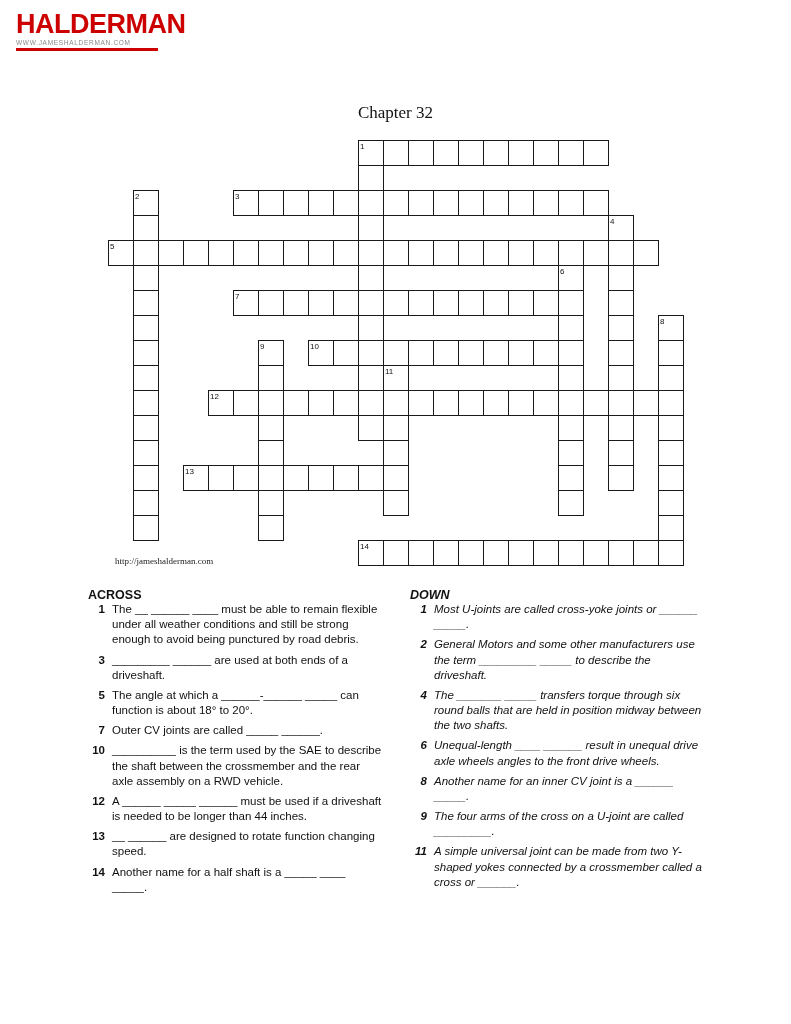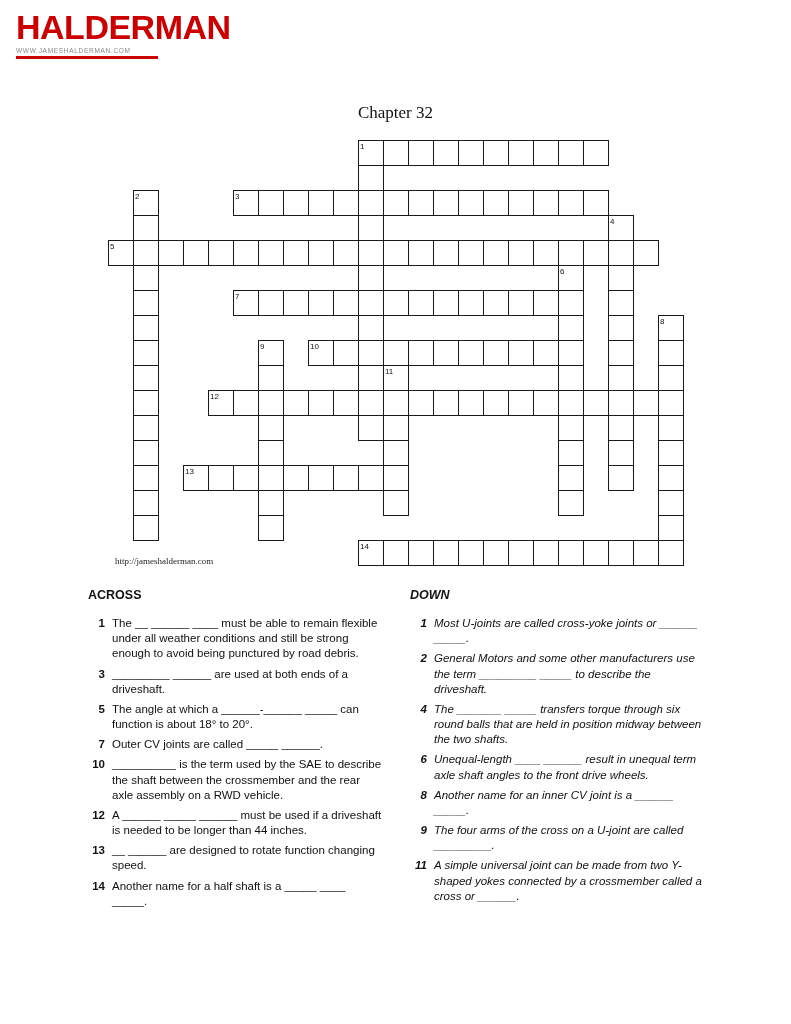--- a/index.html
+++ b/index.html
@@ -9,21 +9,21 @@
     height: 1024px;
     background: #ffffff;
     font-family: "Liberation Sans", sans-serif;
     color: #111;
     overflow: hidden;
   }
 
   
   .logo { position: absolute; left: 16px; top: 10px; }
   .logo-text {
-    font-size: 34px;
+    font-size: 27px;
     font-weight: 800;
     letter-spacing: -0.5px;
     color: #cc0000;
     line-height: 1.05;
     font-family: "Liberation Sans", sans-serif;
   }
   .logo-website {
     font-size: 6.5px;
     color: #8a8a8a;
     letter-spacing: 0.7px;
@@ -89,21 +89,20 @@
     color: #222;
   }
 
   
   .clue-col { position: absolute; top: 588px; }
   .clue-col.across { left: 88px; width: 294px; }
   .clue-col.down  { left: 410px; width: 294px; font-style: italic; }
   .clue-heading {
     font-size: 12.5px;
     font-weight: bold;
-    margin-bottom: 14px;
   }
   .clue {
     display: flex;
     gap: 7px;
     margin-bottom: 5px;
     font-size: 11.5px;
     line-height: 1.32;
   }
   .clue-num {
     min-width: 17px;
@@ -376,21 +375,21 @@
         <div class="clue">
           <span class="clue-num">2</span>
           <span class="clue-text">General Motors and some other manufacturers use the term _________ _____ to describe the driveshaft.</span>
         </div>
         <div class="clue">
           <span class="clue-num">4</span>
           <span class="clue-text">The _______ _____ transfers torque through six round balls that are held in position midway between the two shafts.</span>
         </div>
         <div class="clue">
           <span class="clue-num">6</span>
-          <span class="clue-text">Unequal-length ____ ______ result in unequal term axle shaft angles to the front drive wheels.</span>
+          <span class="clue-text">Unequal-length ____ ______ result in unequal drive axle wheels angles to the front drive wheels.</span>
         </div>
         <div class="clue">
           <span class="clue-num">8</span>
           <span class="clue-text">Another name for an inner CV joint is a ______ _____.</span>
         </div>
         <div class="clue">
           <span class="clue-num">9</span>
           <span class="clue-text">The four arms of the cross on a U-joint are called _________.</span>
         </div>
         <div class="clue">

